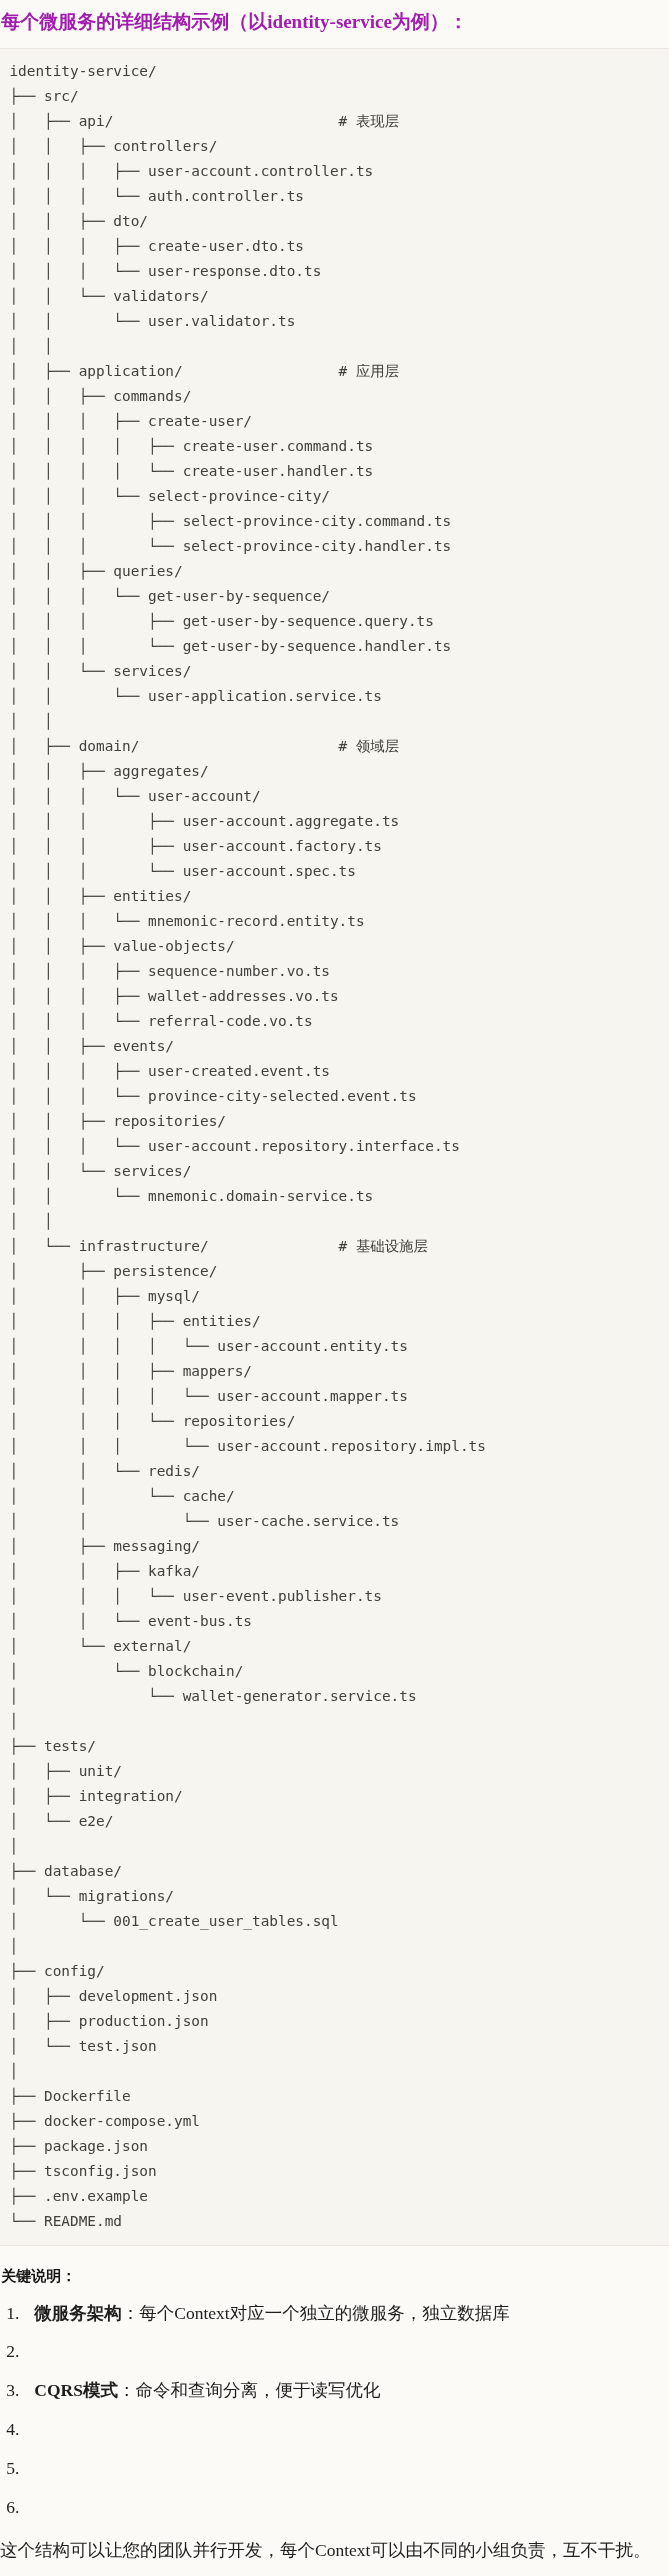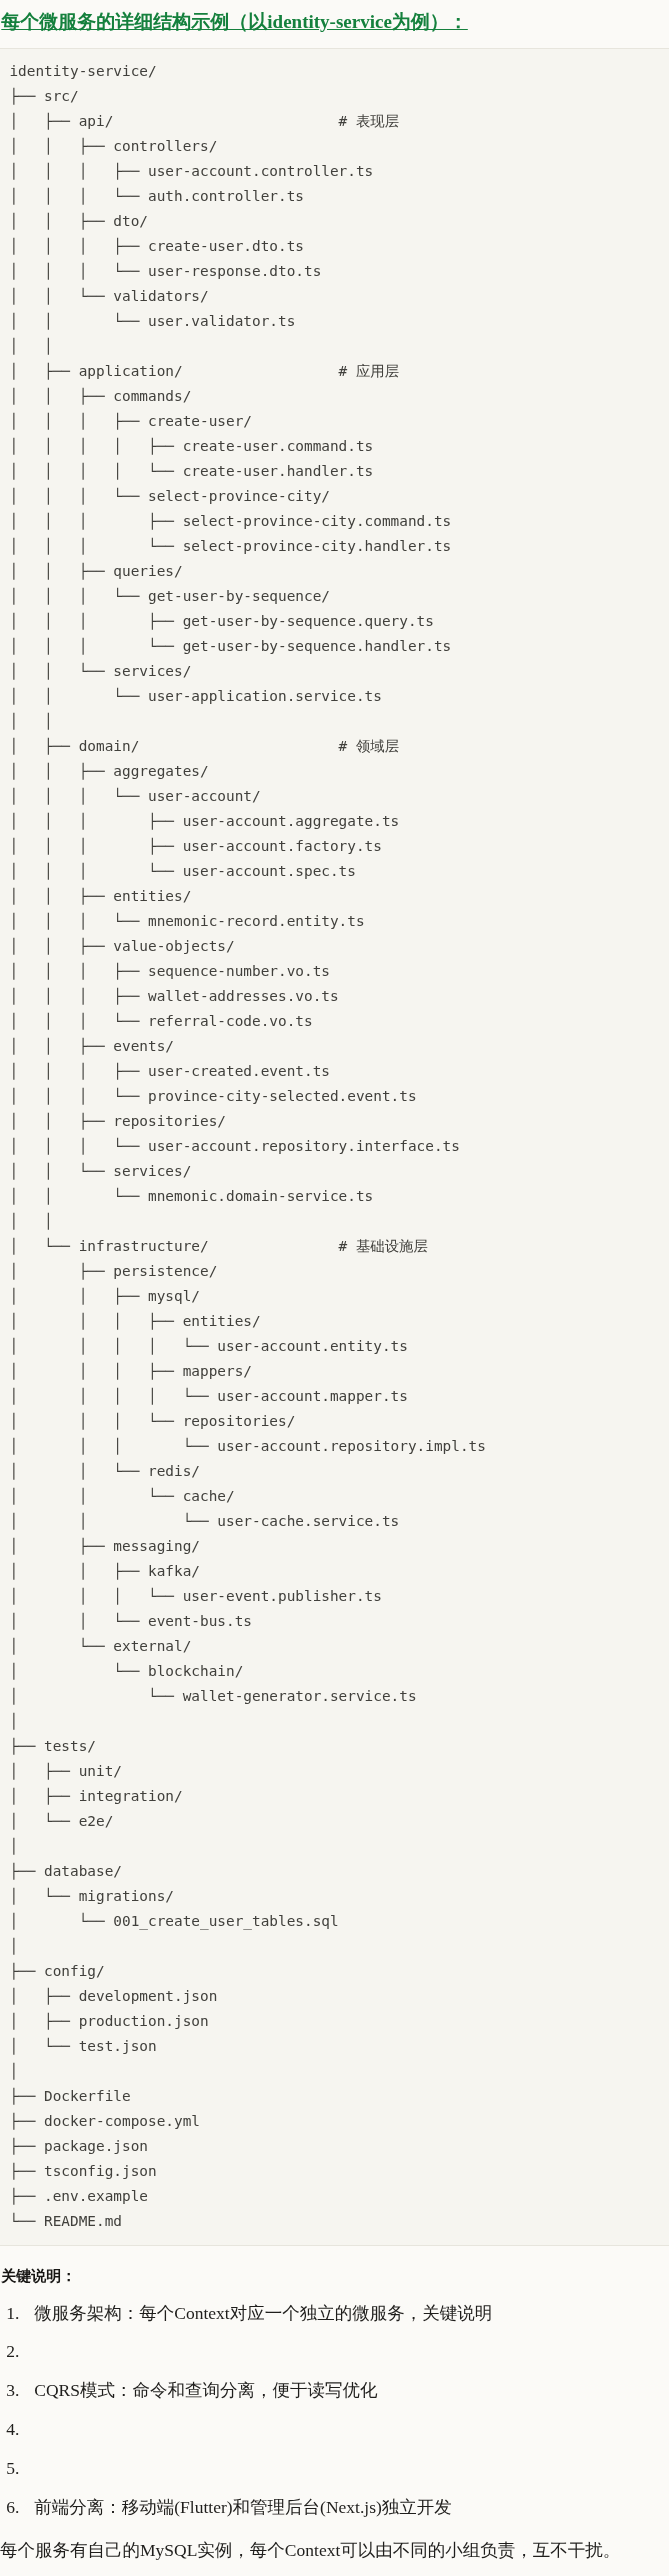--- a/index.html
+++ b/index.html
@@ -12,22 +12,21 @@
     color: #1f1e1c;
     font-family: "Liberation Serif", "DejaVu Serif", serif;
     padding-bottom: 10px;
     box-sizing: border-box;
   }
   .page-title {
     margin: 7.5px 0 0 1.3px;
     font-size: 19px;
     line-height: 27.5px;
     font-weight: 700;
-    color: #15803d;
-    text-decoration: underline;
+    color: #a21caf;
   }
   .code-block {
     margin-top: 13px;
     background: #f6f5f0;
     border-top: 0.6px solid #e7e5dd;
     border-bottom: 0.6px solid #e7e5dd;
     padding: 10px 8.8px 10.6px 9.4px;
     box-sizing: border-box;
     width: 669px;
     overflow: hidden;
@@ -56,21 +55,21 @@
     font-size: 17.5px;
     line-height: 25px;
     margin-bottom: 13.8px;
     padding-left: 6.3px;
   }
   .note-num {
     flex: none;
     width: 28px;
   }
   .note-body strong {
-    font-weight: 400;
+    font-weight: 700;
   }
   .closing-paragraph {
     margin: 17.5px 0 0 0;
     font-size: 17.5px;
     line-height: 26px;
   }
 </style>
 </head>
 <body>
 
@@ -165,21 +164,21 @@
 ├── .env.example
 └── README.md</pre>
 </div>
 
 <h2 class="notes-heading">关键说明：</h2>
 
 <div class="notes-list">
 
   <div class="note-item">
     <span class="note-num">1.</span>
-    <span class="note-body"><strong>微服务架构</strong><span>：</span><span>每个Context对应一个独立的微服务，关键说明</span></span>
+    <span class="note-body"><strong>微服务架构</strong><span>：</span><span>每个Context对应一个独立的微服务，独立数据库</span></span>
   </div>
 
   <div class="note-item">
     <span class="note-num">2.</span>
   </div>
 
   <div class="note-item">
     <span class="note-num">3.</span>
     <span class="note-body"><strong>CQRS模式</strong><span>：</span><span>命令和查询分离，便于读写优化</span></span>
   </div>
@@ -187,19 +186,18 @@
   <div class="note-item">
     <span class="note-num">4.</span>
   </div>
 
   <div class="note-item">
     <span class="note-num">5.</span>
   </div>
 
   <div class="note-item">
     <span class="note-num">6.</span>
-    <span class="note-body"><strong>前端分离</strong><span>：</span><span>移动端(Flutter)和管理后台(Next.js)独立开发</span></span>
   </div>
 
 </div>
 
-<p class="closing-paragraph">每个服务有自己的MySQL实例，每个Context可以由不同的小组负责，互不干扰。</p>
+<p class="closing-paragraph">这个结构可以让您的团队并行开发，每个Context可以由不同的小组负责，互不干扰。</p>
 
 
 </body></html>

